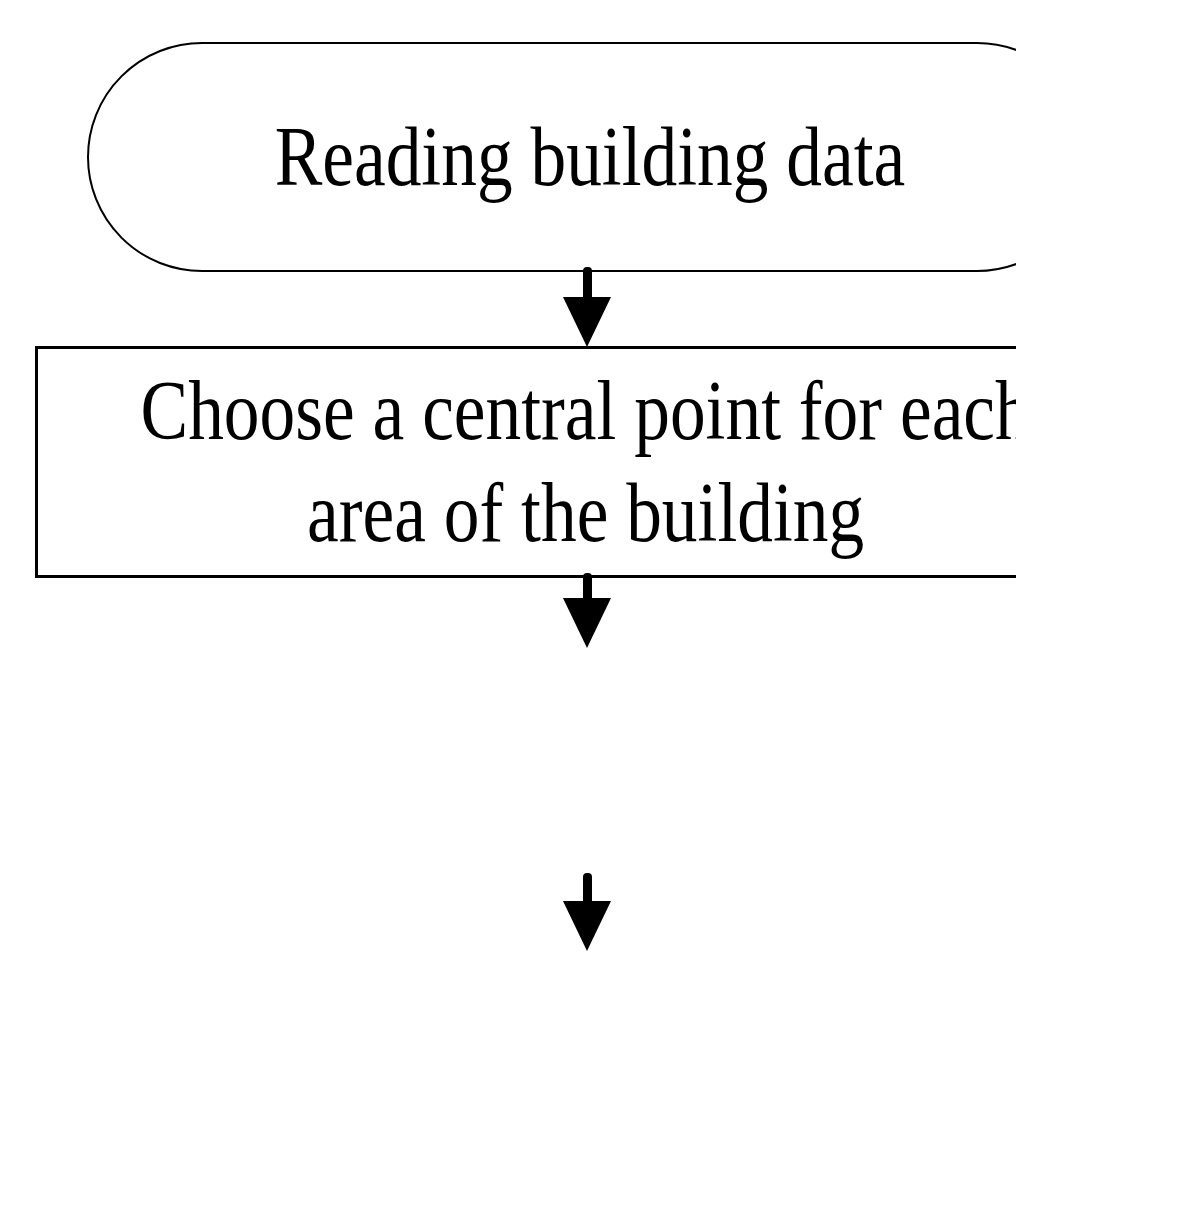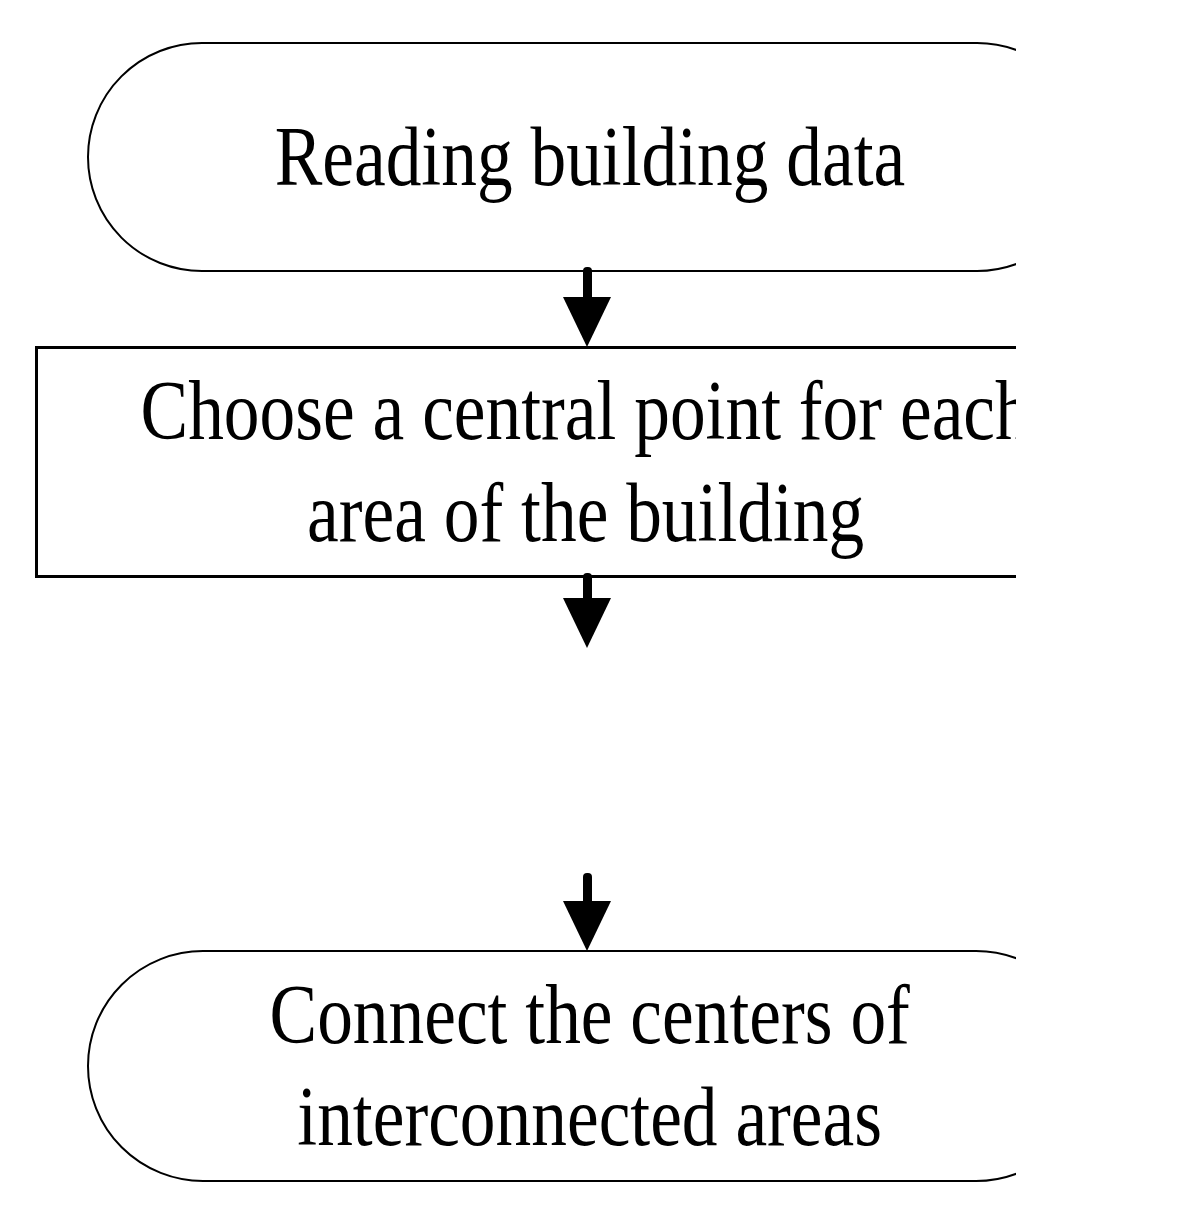--- a/index.html
+++ b/index.html
@@ -102,18 +102,14 @@
     <div class="arrow-stem"></div>
     <div class="arrow-head"></div>
   </div>
 
 
   <div class="arrow a2">
     <div class="arrow-stem"></div>
     <div class="arrow-head"></div>
   </div>
 
-  <div class="node terminator n3">
-    <div class="node-label">Connect the centers of
-interconnected areas</div>
-  </div>
 
 </div>
 
 </body></html>

